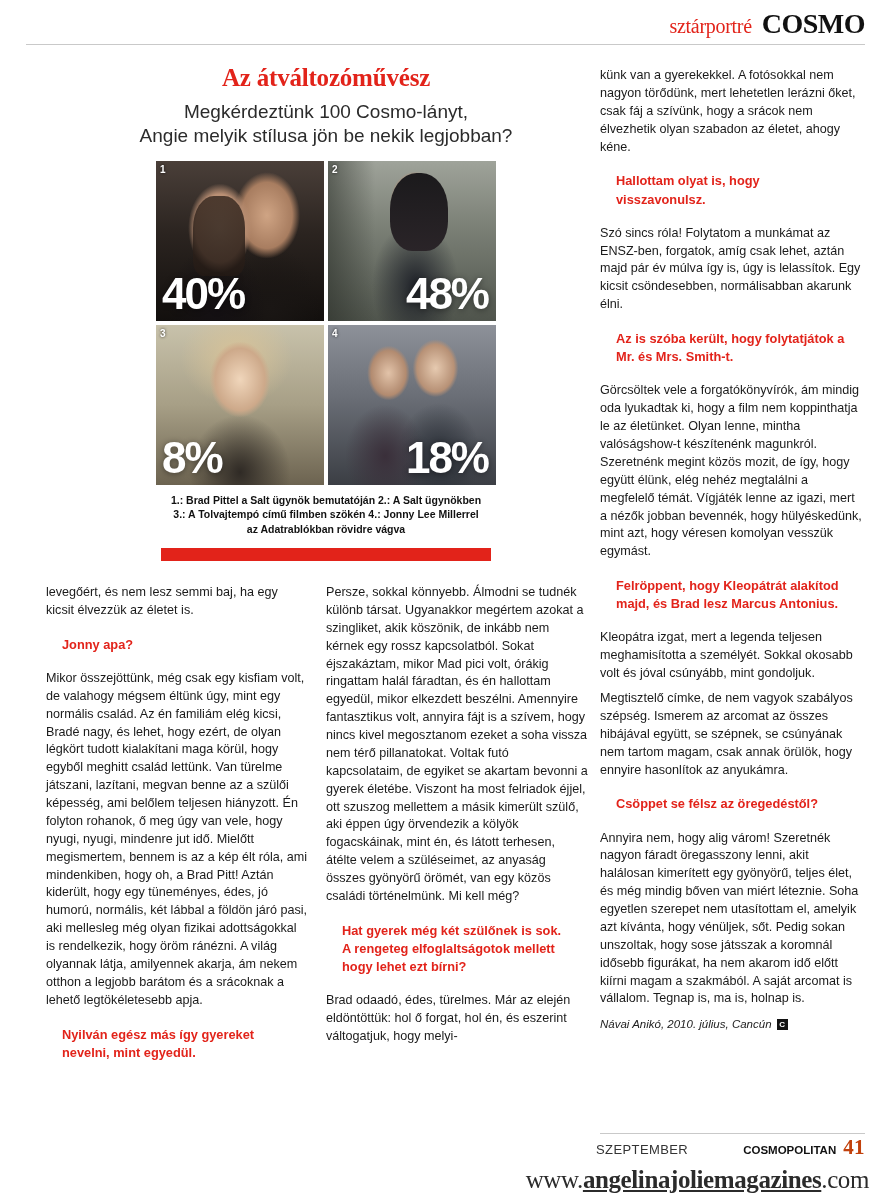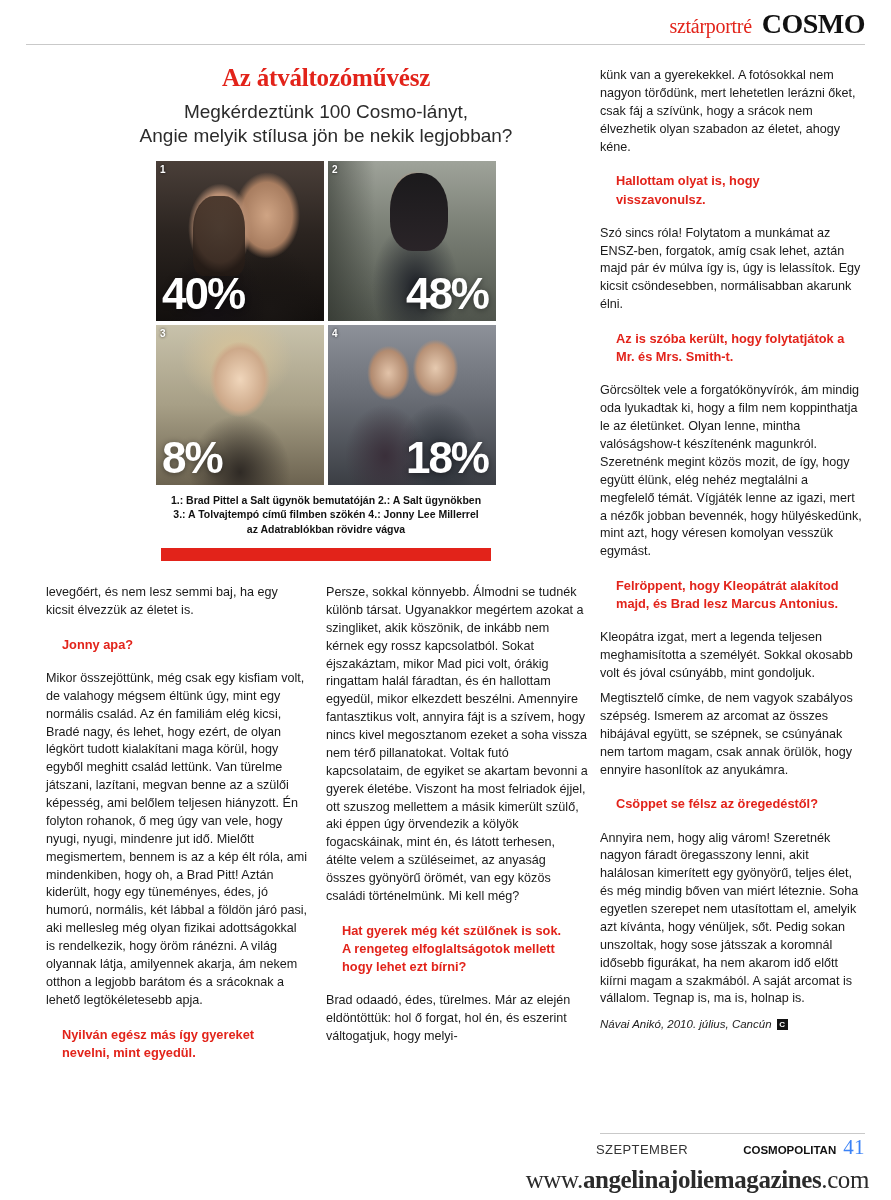--- a/index.html
+++ b/index.html
@@ -271,32 +271,32 @@
     right: 26px;
     bottom: 40px;
     display: flex;
     align-items: baseline;
     gap: 7px;
     font-size: 12px;
     letter-spacing: .4px;
   }
   .folio .mon { color: #333; font-size: 13px; }
   .folio .mag { font-weight: bold; font-size: 11.5px; color: #111; letter-spacing: 0; margin-left: 48px; }
-  .folio .pg { font-family: "Liberation Serif", serif; font-weight: normal; font-size: 21px; color: #3b82f6; }
+  .folio .pg { font-family: "Liberation Serif", serif; font-weight: bold; font-size: 21px; color: #c2410c; }
 
   .watermark {
     position: absolute;
     right: 22px;
     bottom: 6px;
     font-family: "Liberation Serif", serif;
     font-size: 25px;
     color: #2b2b2b;
     letter-spacing: -0.4px;
   }
-  .watermark .em { font-weight: bold; }
+  .watermark .em { font-weight: bold; text-decoration: underline; }
 </style>
 </head>
 <body>
 
 <div class="page">
 
   <div class="masthead">
     <span class="section">sztárportré</span>
     <span class="brand">COSMO</span>
   </div>

